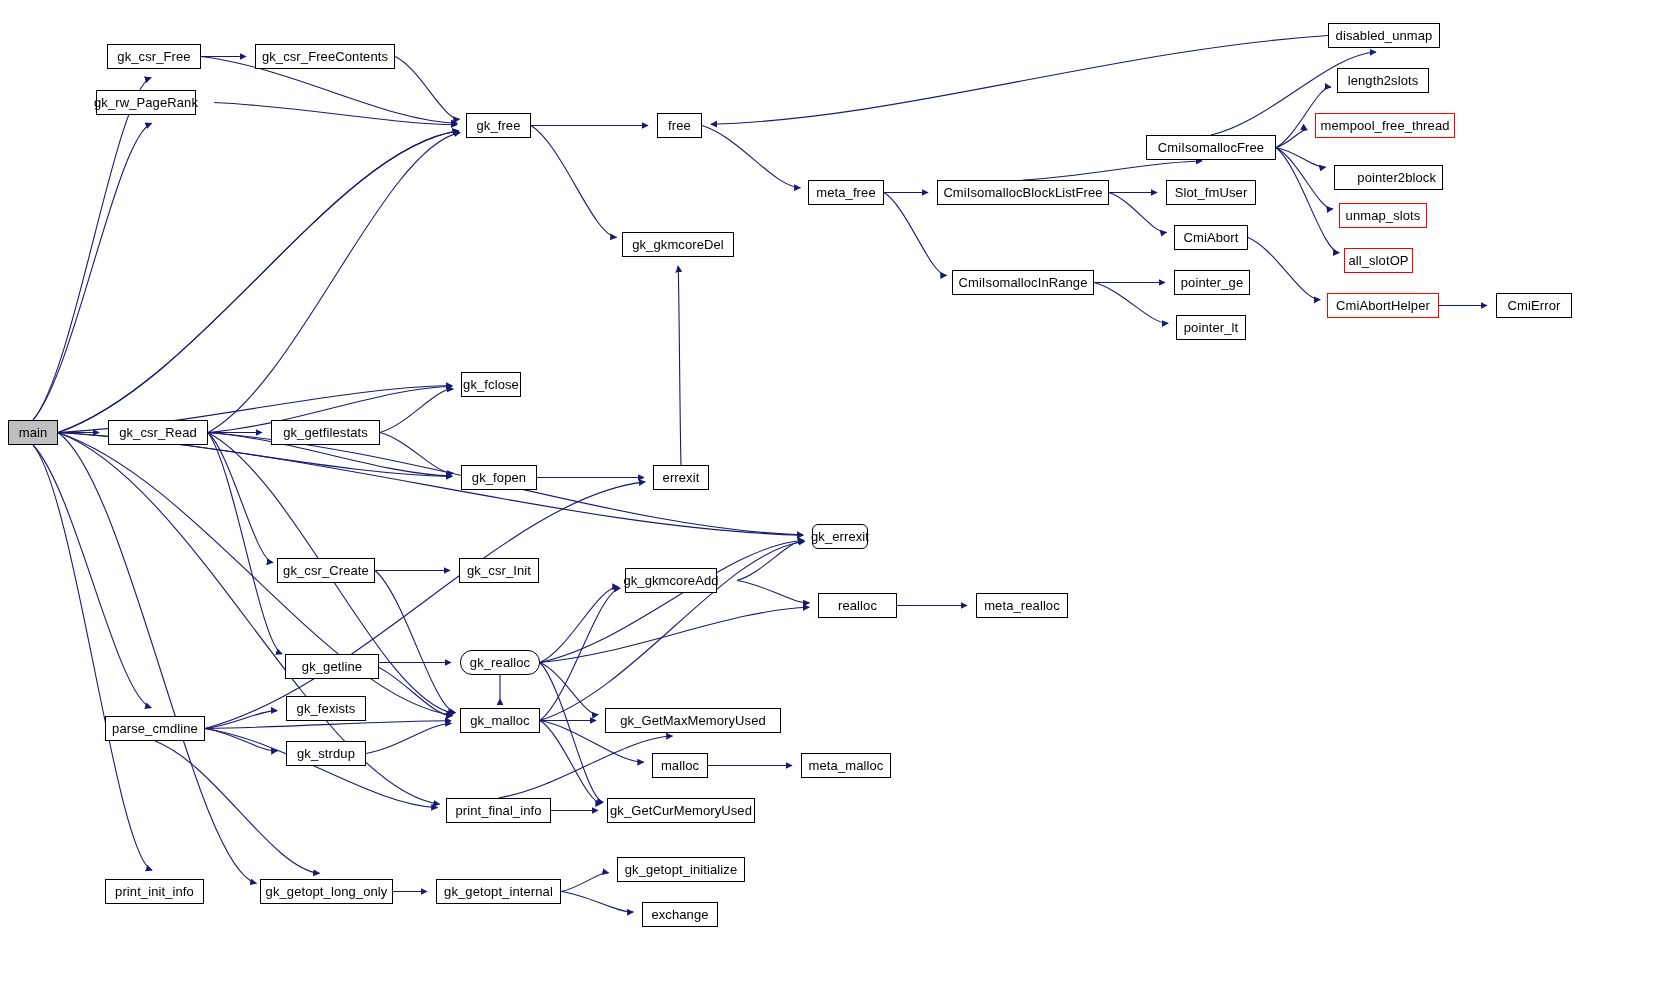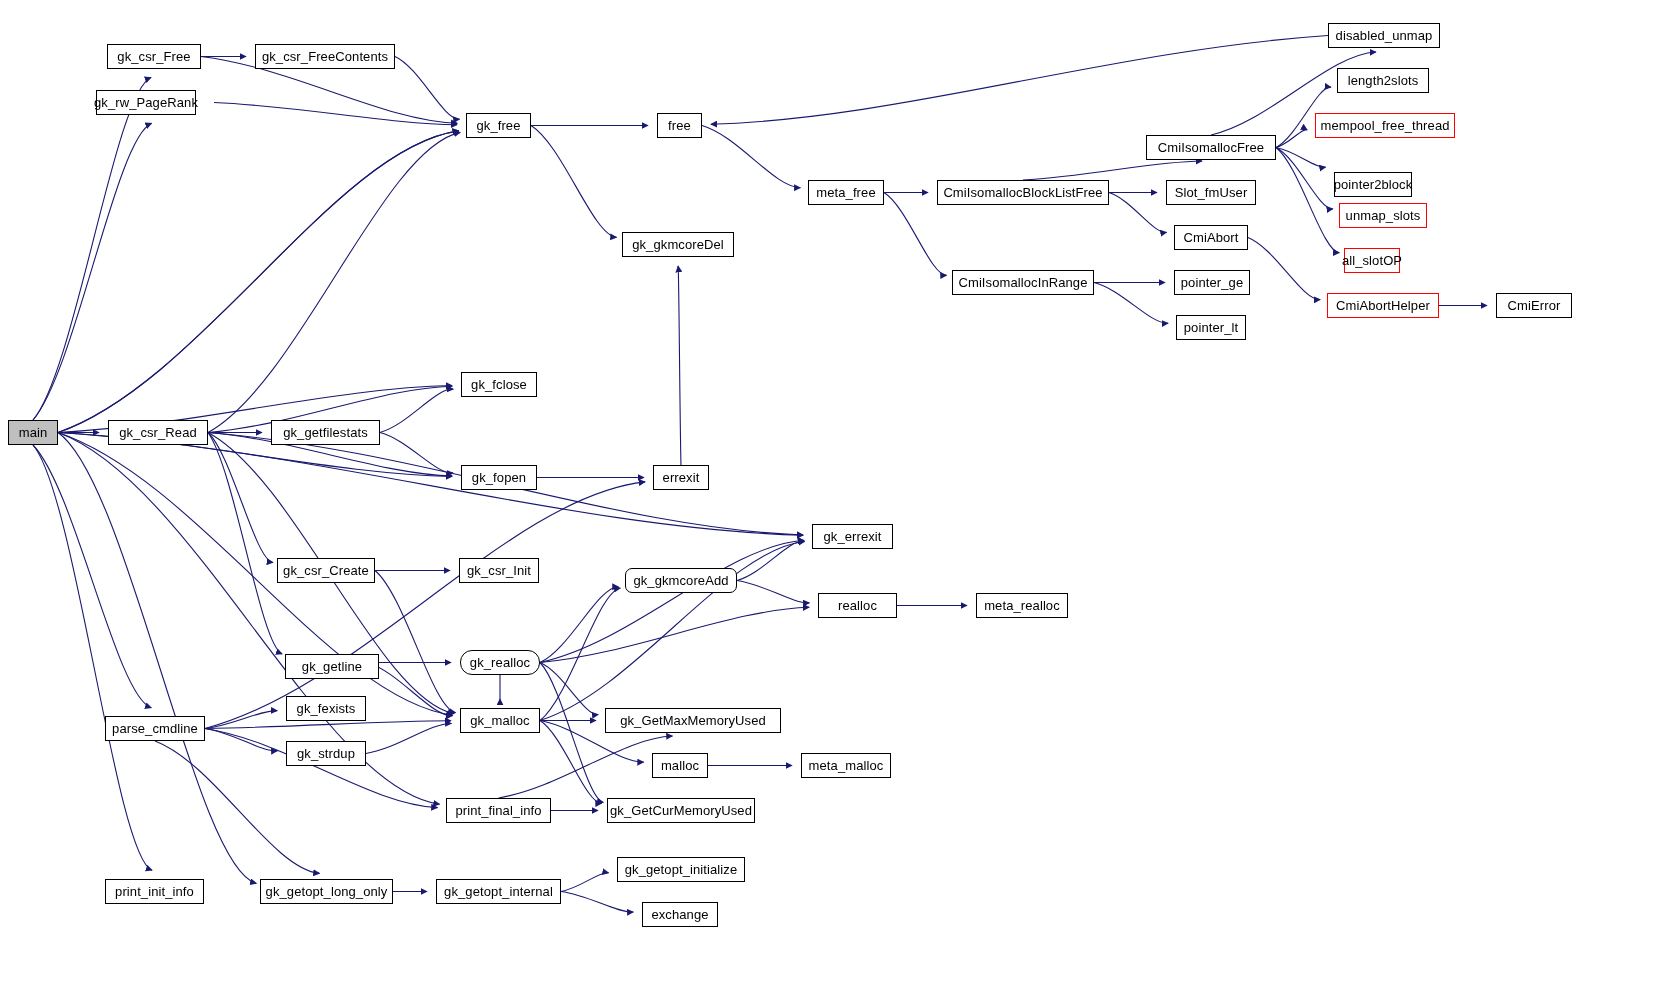--- a/index.html
+++ b/index.html
@@ -165,27 +165,27 @@
       </div>
       <div class="gnode" style="left: 1337px; top: 68px; width: 92px;">
         <span class="gnode-label">length2slots</span>
       </div>
       <div class="gnode red" style="left: 1315px; top: 113px; width: 140px;">
         <span class="gnode-label">mempool_free_thread</span>
       </div>
       <div class="gnode" style="left: 1146px; top: 135px; width: 130px;">
         <span class="gnode-label">CmiIsomallocFree</span>
       </div>
-      <div class="gnode" style="left: 1334px; top: 172px; width: 78px;">
+      <div class="gnode" style="left: 1334px; top: 165px; width: 109px; justify-content: flex-end;">
         <span class="gnode-label">pointer2block</span>
       </div>
       <div class="gnode red" style="left: 1339px; top: 203px; width: 88px;">
         <span class="gnode-label">unmap_slots</span>
       </div>
-      <div class="gnode red" style="left: 1344px; top: 248px; width: 56px;">
+      <div class="gnode red" style="left: 1344px; top: 248px; width: 69px;">
         <span class="gnode-label">all_slotOP</span>
       </div>
       <div class="gnode red" style="left: 1327px; top: 293px; width: 112px;">
         <span class="gnode-label">CmiAbortHelper</span>
       </div>
       <div class="gnode" style="left: 1496px; top: 293px; width: 76px;">
         <span class="gnode-label">CmiError</span>
       </div>
       <div class="gnode" style="left: 808px; top: 180px; width: 76px;">
         <span class="gnode-label">meta_free</span>
@@ -204,45 +204,45 @@
       </div>
       <div class="gnode" style="left: 1174px; top: 270px; width: 76px;">
         <span class="gnode-label">pointer_ge</span>
       </div>
       <div class="gnode" style="left: 1176px; top: 315px; width: 70px;">
         <span class="gnode-label">pointer_lt</span>
       </div>
       <div class="gnode" style="left: 622px; top: 232px; width: 112px;">
         <span class="gnode-label">gk_gkmcoreDel</span>
       </div>
-      <div class="gnode" style="left: 461px; top: 372px; width: 76px;">
+      <div class="gnode" style="left: 461px; top: 372px; width: 60px;">
         <span class="gnode-label">gk_fclose</span>
       </div>
       <div class="gnode" style="left: 108px; top: 420px; width: 100px;">
         <span class="gnode-label">gk_csr_Read</span>
       </div>
       <div class="gnode" style="left: 271px; top: 420px; width: 109px;">
         <span class="gnode-label">gk_getfilestats</span>
       </div>
       <div class="gnode" style="left: 461px; top: 465px; width: 76px;">
         <span class="gnode-label">gk_fopen</span>
       </div>
       <div class="gnode" style="left: 653px; top: 465px; width: 56px;">
         <span class="gnode-label">errexit</span>
       </div>
-      <div class="gnode" style="left: 812px; top: 524px; width: 81px;">
+      <div class="gnode" style="left: 812px; top: 524px; width: 56px; border-radius: 6px;">
         <span class="gnode-label">gk_errexit</span>
       </div>
       <div class="gnode" style="left: 277px; top: 558px; width: 98px;">
         <span class="gnode-label">gk_csr_Create</span>
       </div>
       <div class="gnode" style="left: 459px; top: 558px; width: 80px;">
         <span class="gnode-label">gk_csr_Init</span>
       </div>
-      <div class="gnode" style="left: 625px; top: 568px; width: 112px; border-radius: 7px;">
+      <div class="gnode" style="left: 625px; top: 568px; width: 92px;">
         <span class="gnode-label">gk_gkmcoreAdd</span>
       </div>
       <div class="gnode" style="left: 818px; top: 593px; width: 79px;">
         <span class="gnode-label">realloc</span>
       </div>
       <div class="gnode" style="left: 976px; top: 593px; width: 92px;">
         <span class="gnode-label">meta_realloc</span>
       </div>
       <div class="gnode" style="left: 285px; top: 654px; width: 94px;">
         <span class="gnode-label">gk_getline</span>

